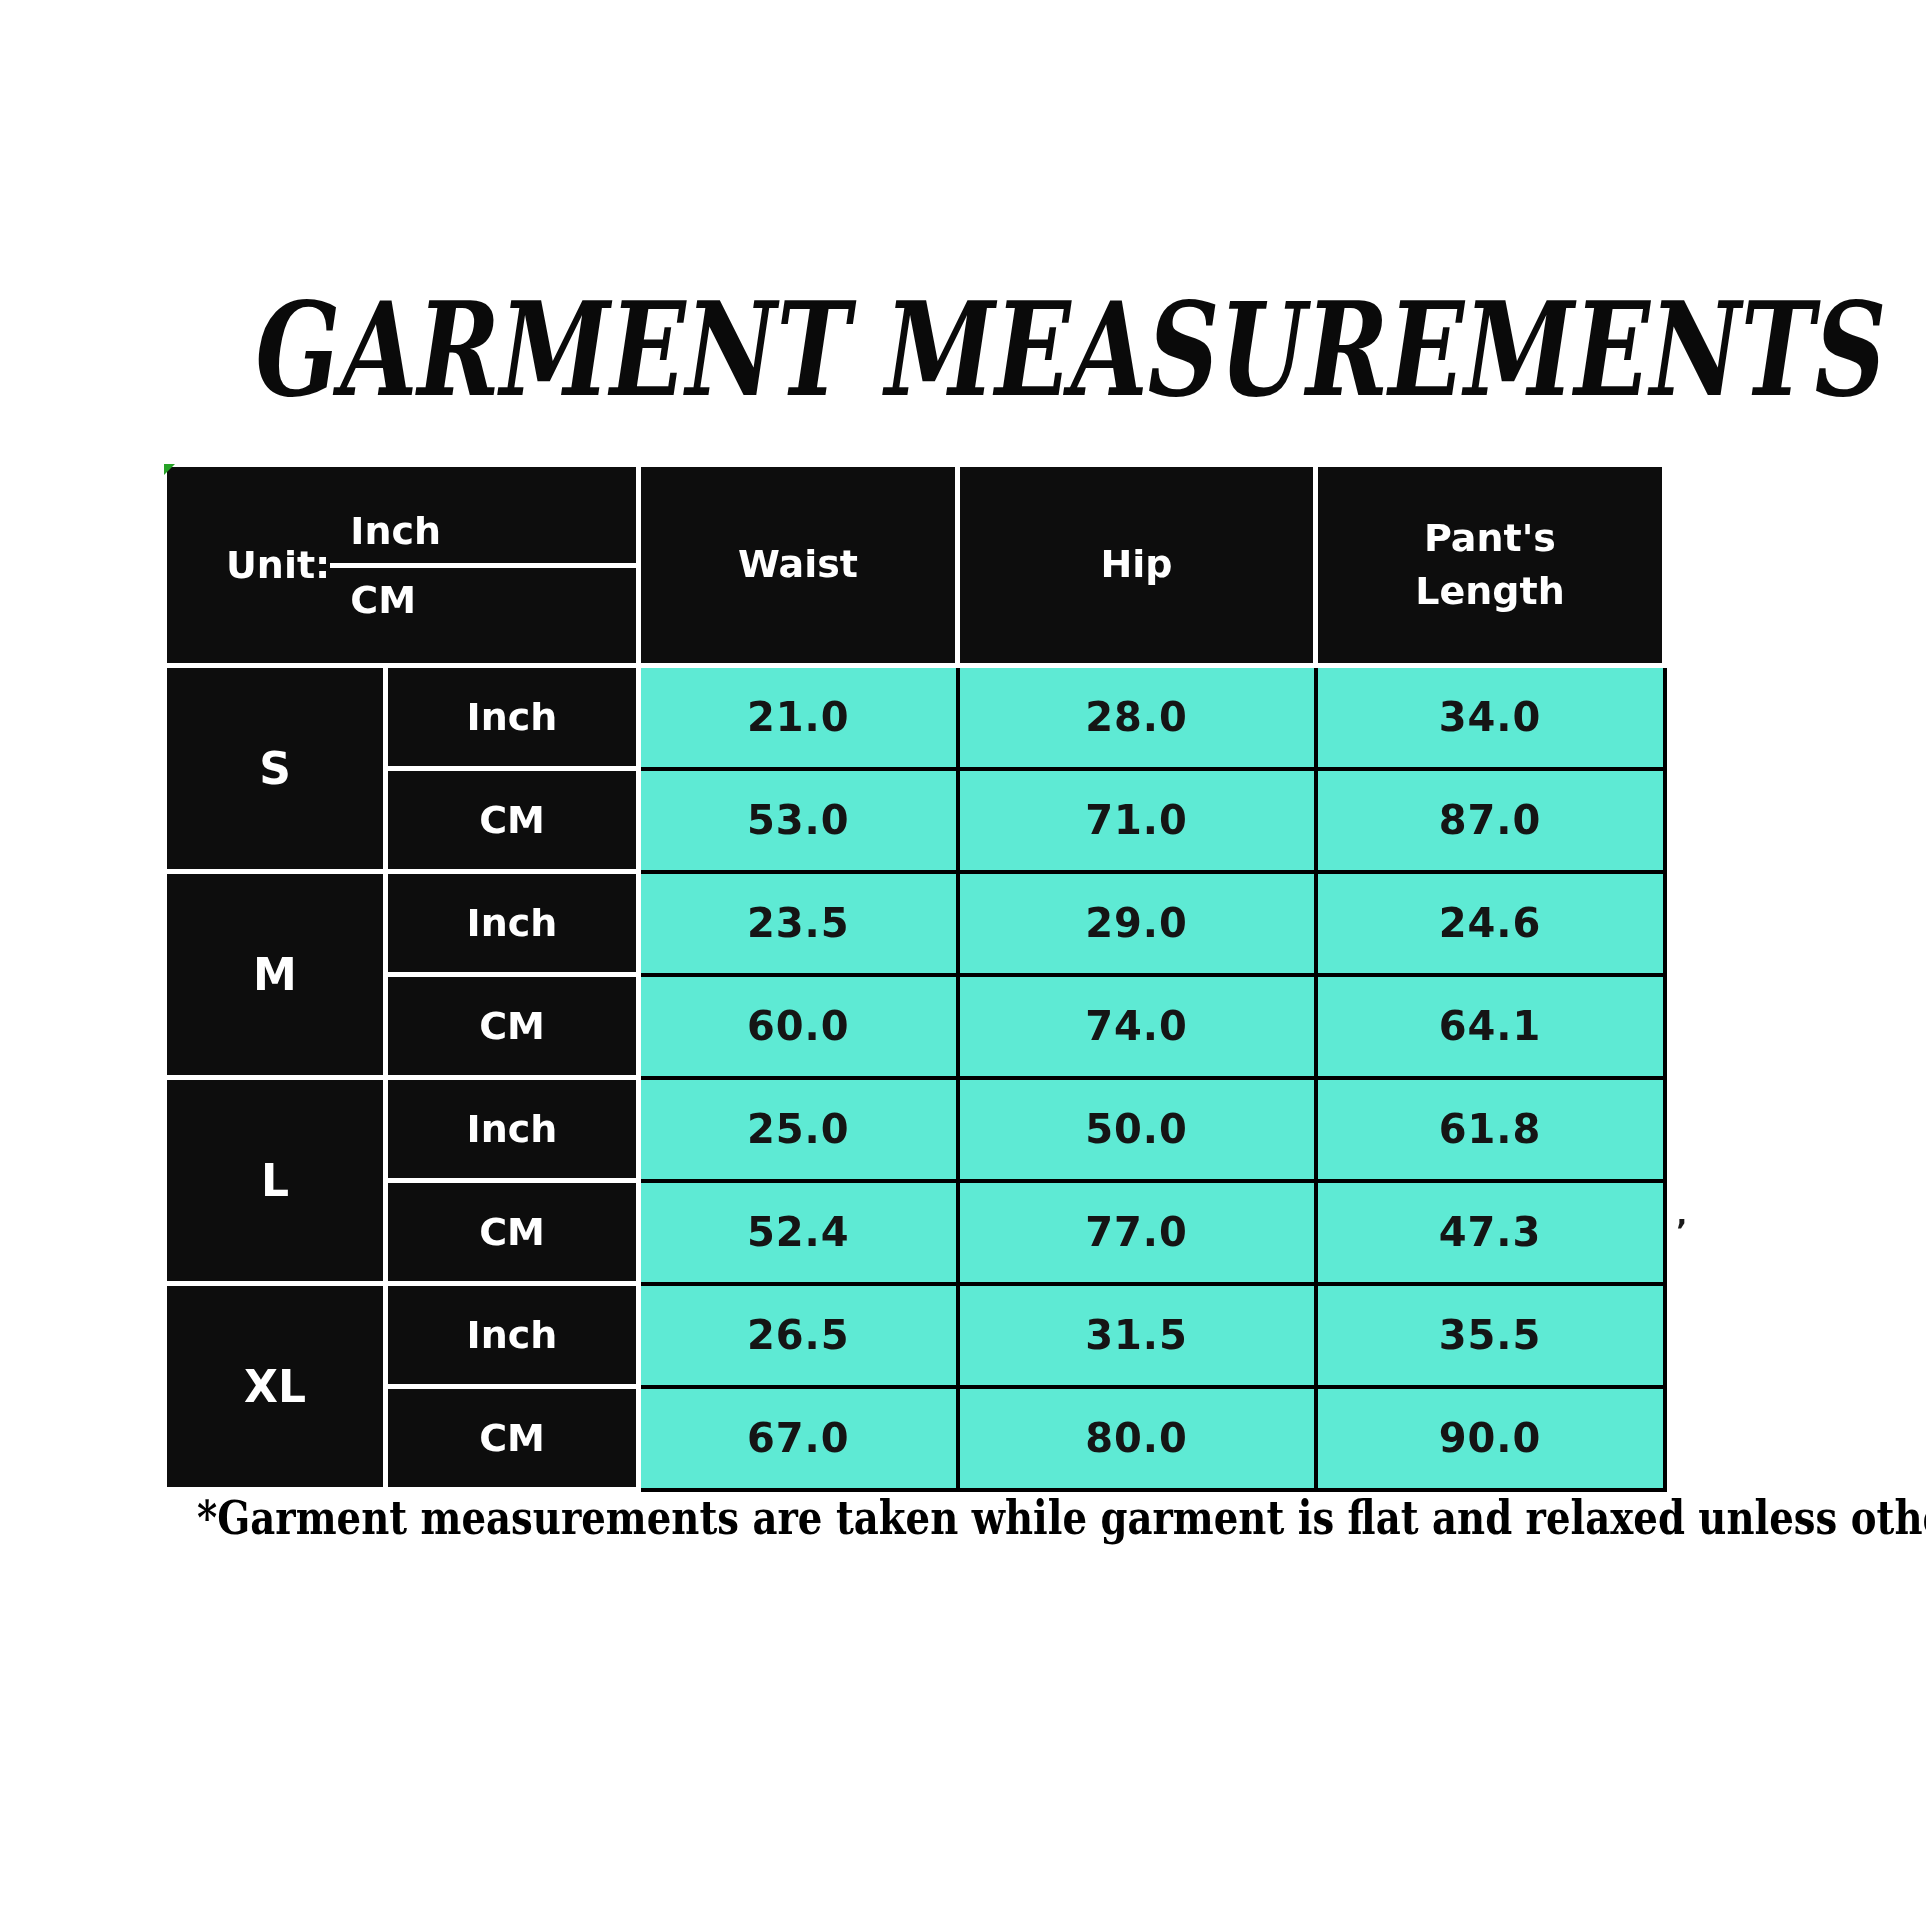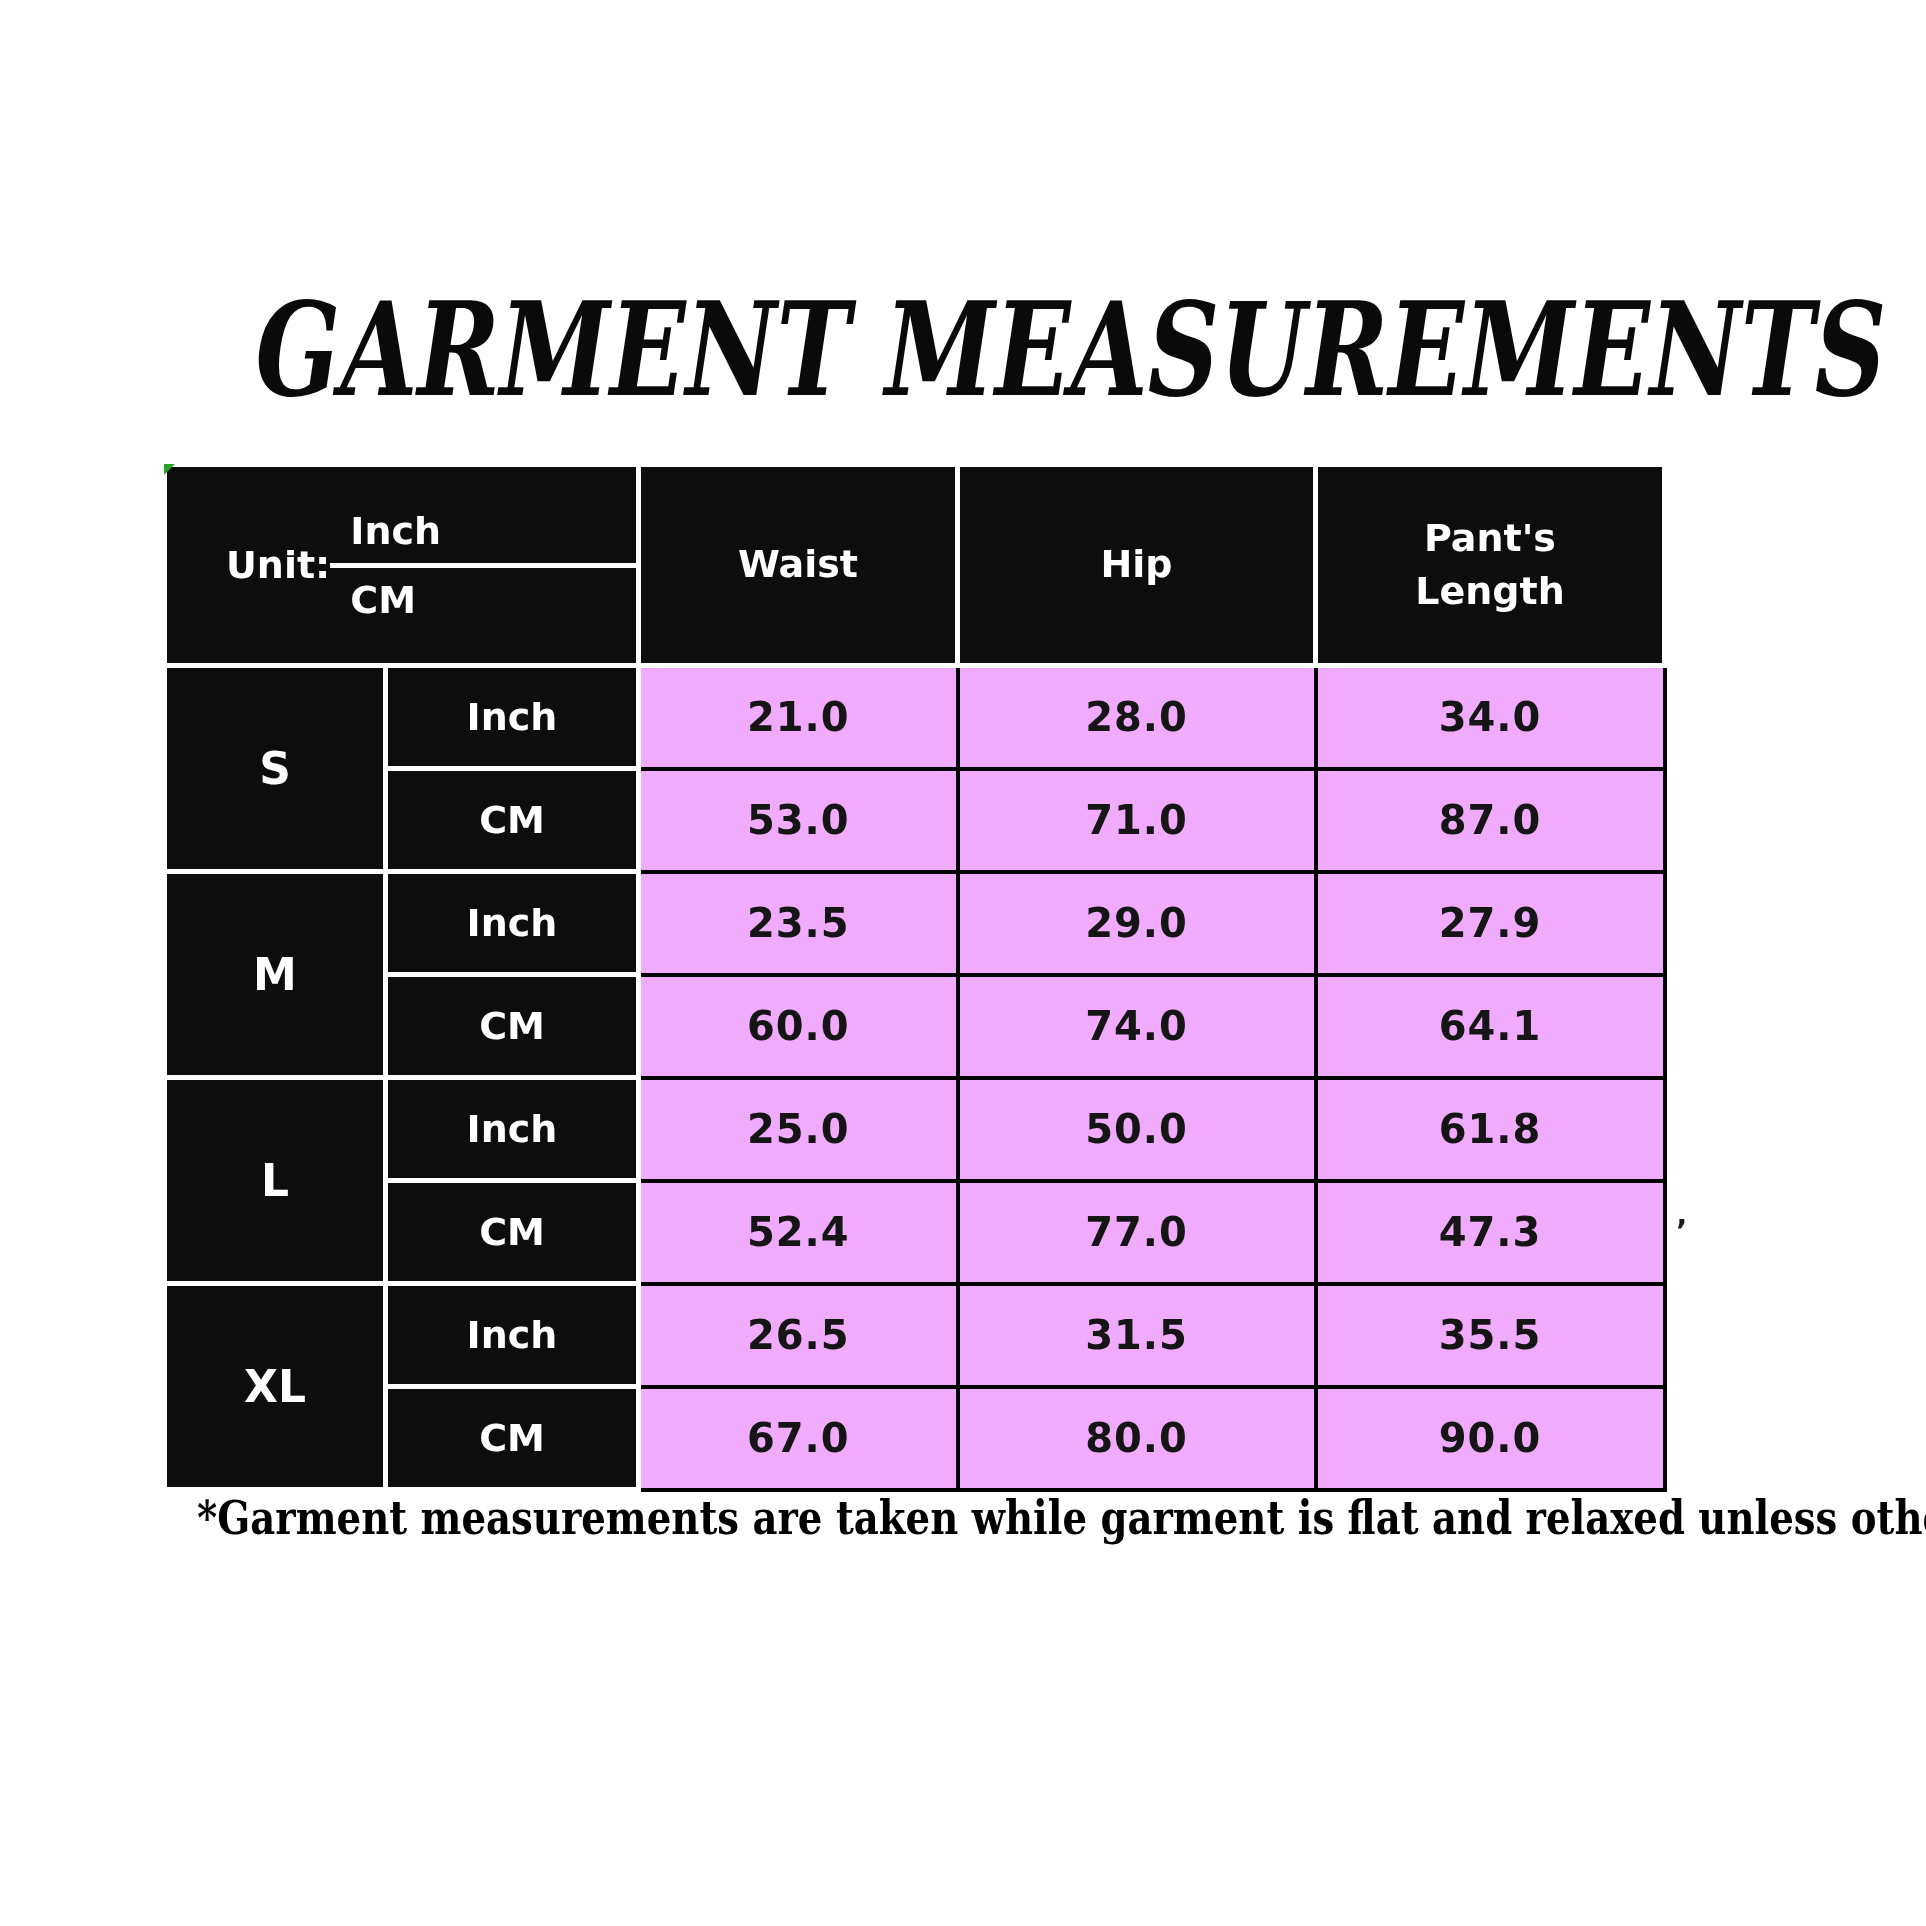--- a/index.html
+++ b/index.html
@@ -59,21 +59,21 @@
   }
   tr.header-row { height: 201px; }
   tr.sub-row { height: 103px; }
   td { text-align: center; vertical-align: middle; padding: 0; }
   td.dark {
     background: var(--table-black);
     color: var(--text-on-dark);
     border: 5px solid var(--grid-white);
   }
   td.light {
-    background: #f0abfc;
+    background: #5eead4;
     color: var(--text-on-light);
     border: 4px solid var(--grid-black);
     font-size: 40px;
     letter-spacing: 1px;
   }
   td.col-header { font-size: 38px; line-height: 1.4; white-space: pre-line; }
   td.size-cell { font-size: 44px; }
   td.unit-sub { font-size: 38px; }
 
   
@@ -188,21 +188,21 @@
         <td class="light">53.0</td>
         <td class="light">71.0</td>
         <td class="light">87.0</td>
       </tr>
 
       <tr class="sub-row">
         <td class="dark size-cell" rowspan="2">M</td>
         <td class="dark unit-sub">Inch</td>
         <td class="light">23.5</td>
         <td class="light">29.0</td>
-        <td class="light">27.9</td>
+        <td class="light">24.6</td>
       </tr>
       <tr class="sub-row">
         <td class="dark unit-sub">CM</td>
         <td class="light">60.0</td>
         <td class="light">74.0</td>
         <td class="light">64.1</td>
       </tr>
 
       <tr class="sub-row">
         <td class="dark size-cell" rowspan="2">L</td>

